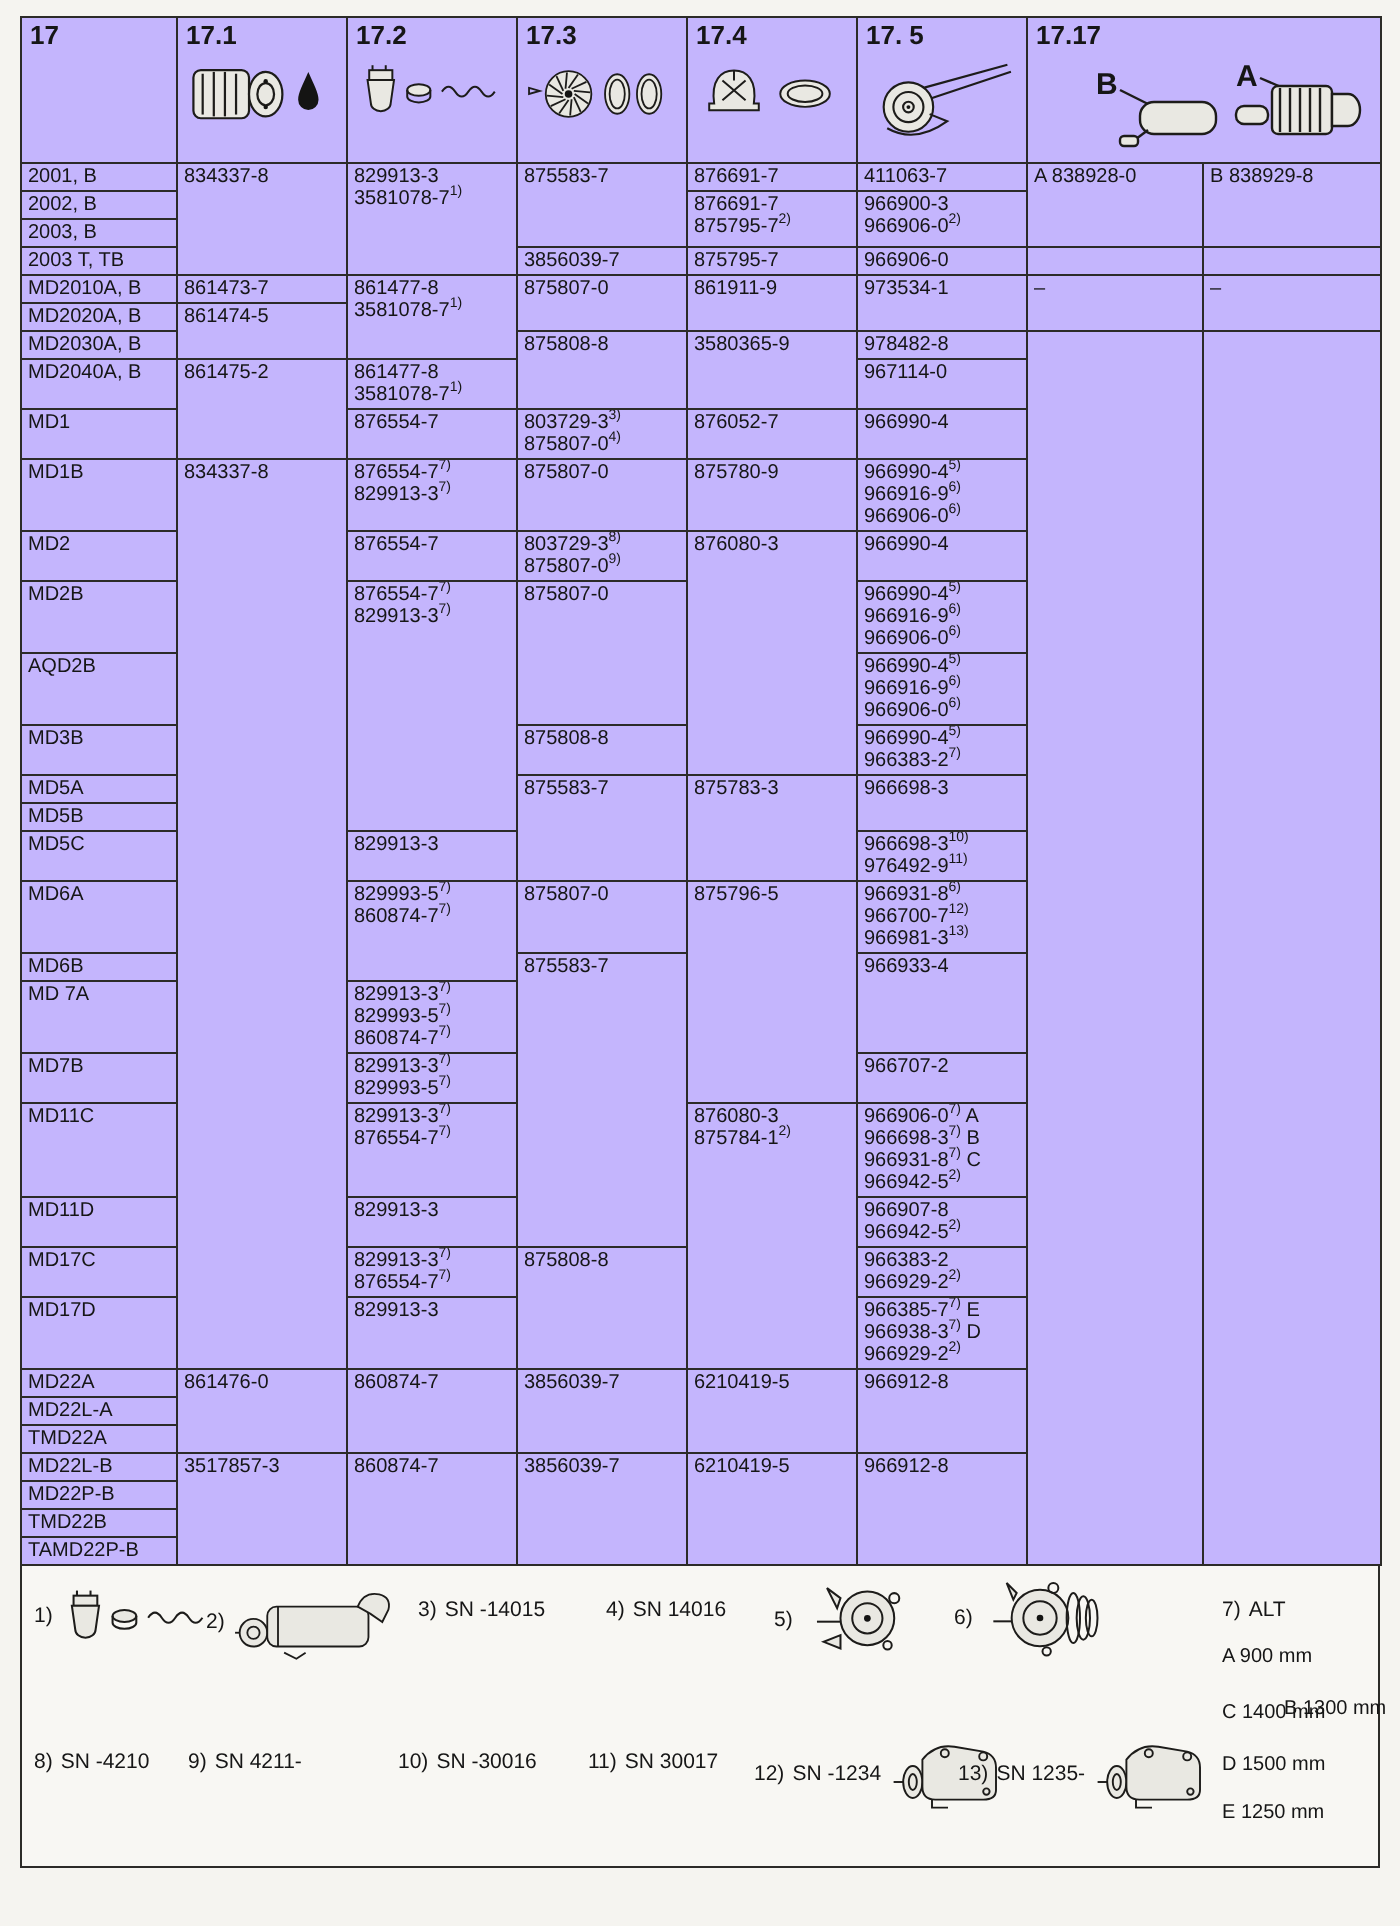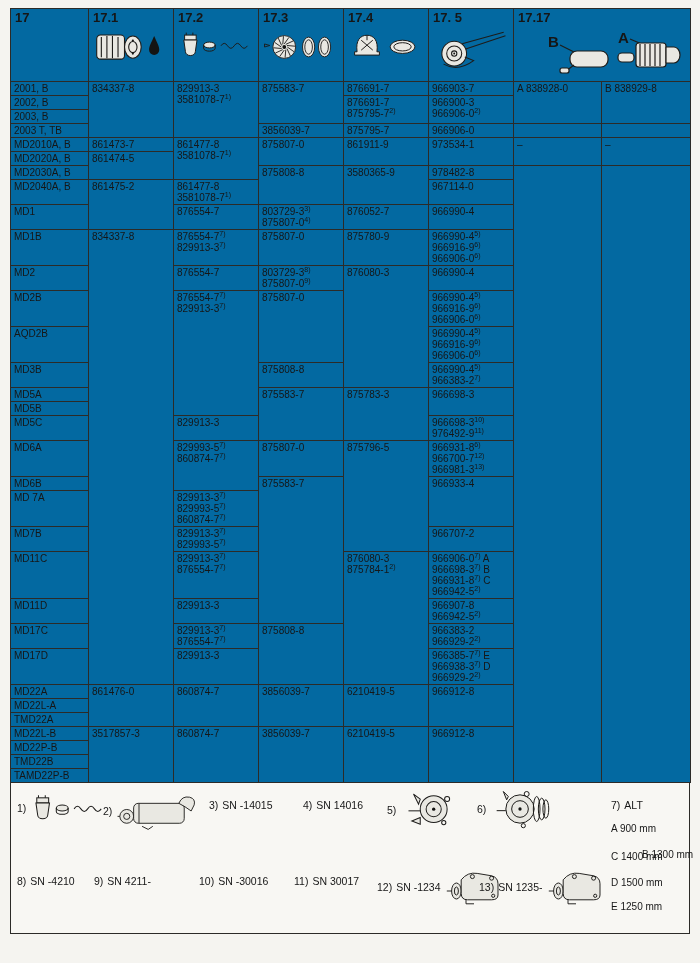--- a/index.html
+++ b/index.html
@@ -4,21 +4,21 @@
 <style>
   html,body{margin:0;padding:0;}
   body{
     width:700px;height:963px;position:relative;
     background:#f5f4f0;
     font-family:"Liberation Sans", sans-serif;
     color:#161616;
   }
   .sheet{position:absolute;left:10px;top:8px;width:680px;}
   table.parts{
-    border-collapse:collapse;width:680px;background:#0369a1;
+    border-collapse:collapse;width:680px;background:#c4b5fd;
     table-layout:fixed;
   }
   table.parts th, table.parts td{
     border:1px solid #2c2b28;
     vertical-align:top;text-align:left;
     padding:1px 3px;
     font-size:10px;line-height:11px;
     white-space:nowrap;overflow:hidden;
   }
   table.parts th{
@@ -179,21 +179,21 @@
             <div class="pl">829913-3</div>
             <div class="pl">3581078-7<sup>1)</sup></div>
           </td>
           <td rowspan="3">
             <div class="pl">875583-7</div>
           </td>
           <td>
             <div class="pl">876691-7</div>
           </td>
           <td>
-            <div class="pl">966903-7</div>
+            <div class="pl">411063-7</div>
           </td>
           <td rowspan="3">
             <div class="pl">A 838928-0</div>
           </td>
           <td rowspan="3">
             <div class="pl">B 838929-8</div>
           </td>
         </tr>
         <tr>
           <td class="model">2002, B</td>

